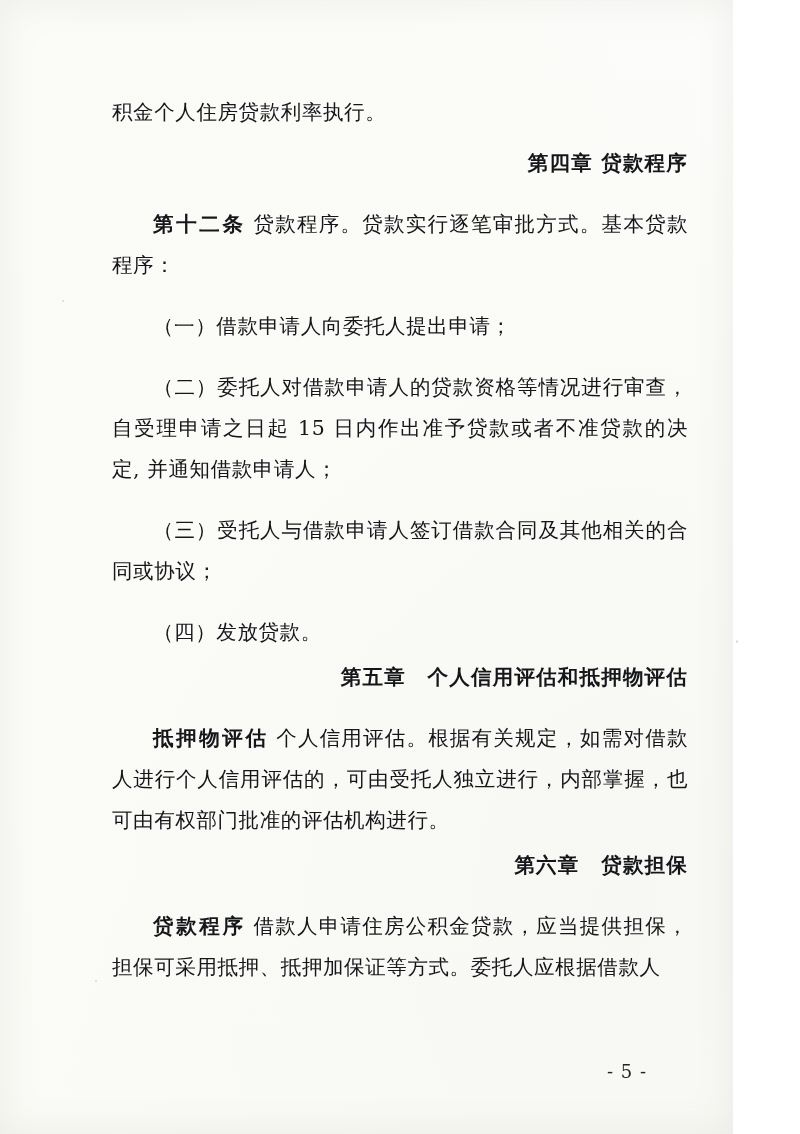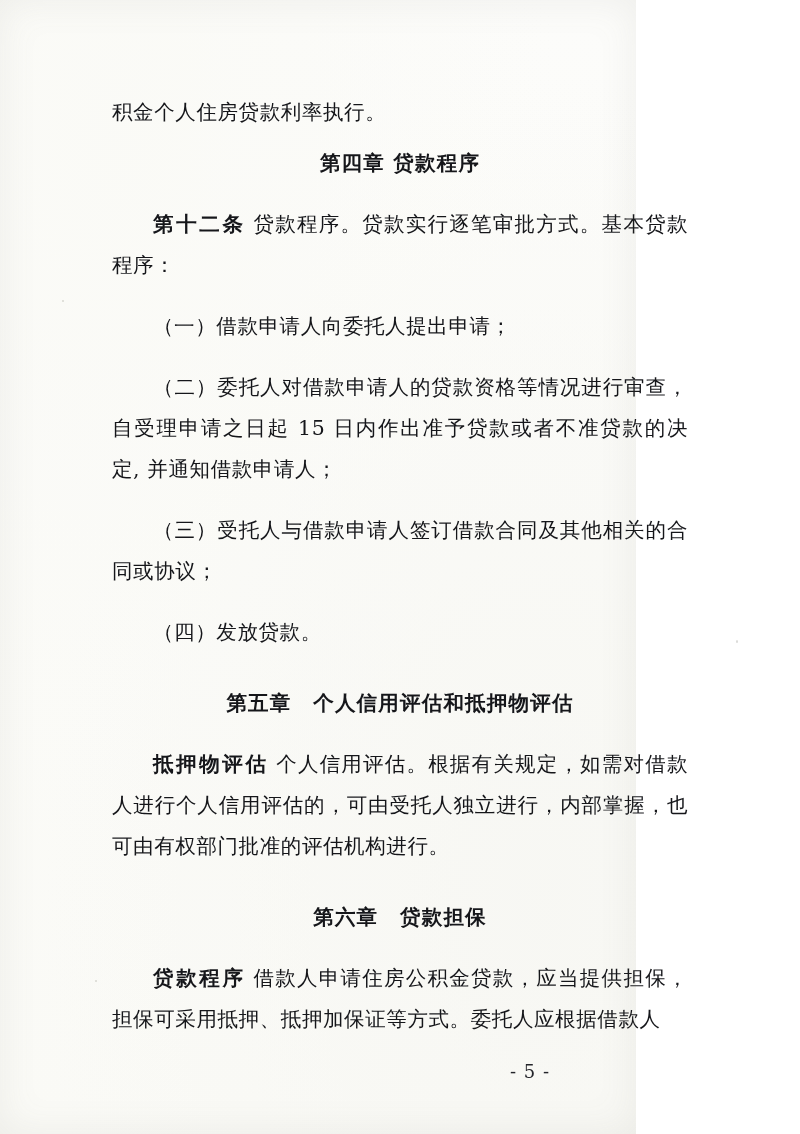--- a/index.html
+++ b/index.html
@@ -12,23 +12,24 @@
     background: #ffffff;
     font-family: "DejaVu Serif", "Liberation Serif", serif;
     color: #1a1a1a;
     position: relative;
     overflow: hidden;
   }
   .page {
     position: absolute;
     left: 0;
     top: 0;
-    width: 636px;
+    width: 708px;
     height: 1134px;
     background: #fdfdfb;
+    padding-left: 25px;
   }
   .paper-tint {
     position: absolute;
     inset: 0;
     background:
       radial-gradient(ellipse at 18% 12%, rgba(250,250,246,0.9) 0%, rgba(253,253,250,0) 60%),
       radial-gradient(ellipse at 85% 80%, rgba(247,247,243,0.9) 0%, rgba(253,253,250,0) 65%),
       linear-gradient(180deg, #fcfcfa 0%, #fbfbf8 50%, #fafaf6 100%);
     pointer-events: none;
   }
@@ -48,29 +49,29 @@
   .body-par {
     text-align: justify;
     text-justify: inter-ideograph;
     text-indent: 0;
   }
   .indent2 {
     text-indent: 41px;
     margin-top: 20px;
   }
   .heading {
-    text-align: center;
+    text-align: right;
     font-weight: bold;
     font-size: 20.5px;
     line-height: 41px;
     letter-spacing: 1.2px;
     margin: 10px 0 6px 0;
   }
   .heading.h-gap {
-    margin-top: 30px;
+    margin-top: 4px;
   }
   .art-label {
     font-weight: bold;
     letter-spacing: 2px;
   }
   .page-number {
     position: absolute;
     right: 86px;
     bottom: 52px;
     font-size: 18px;

